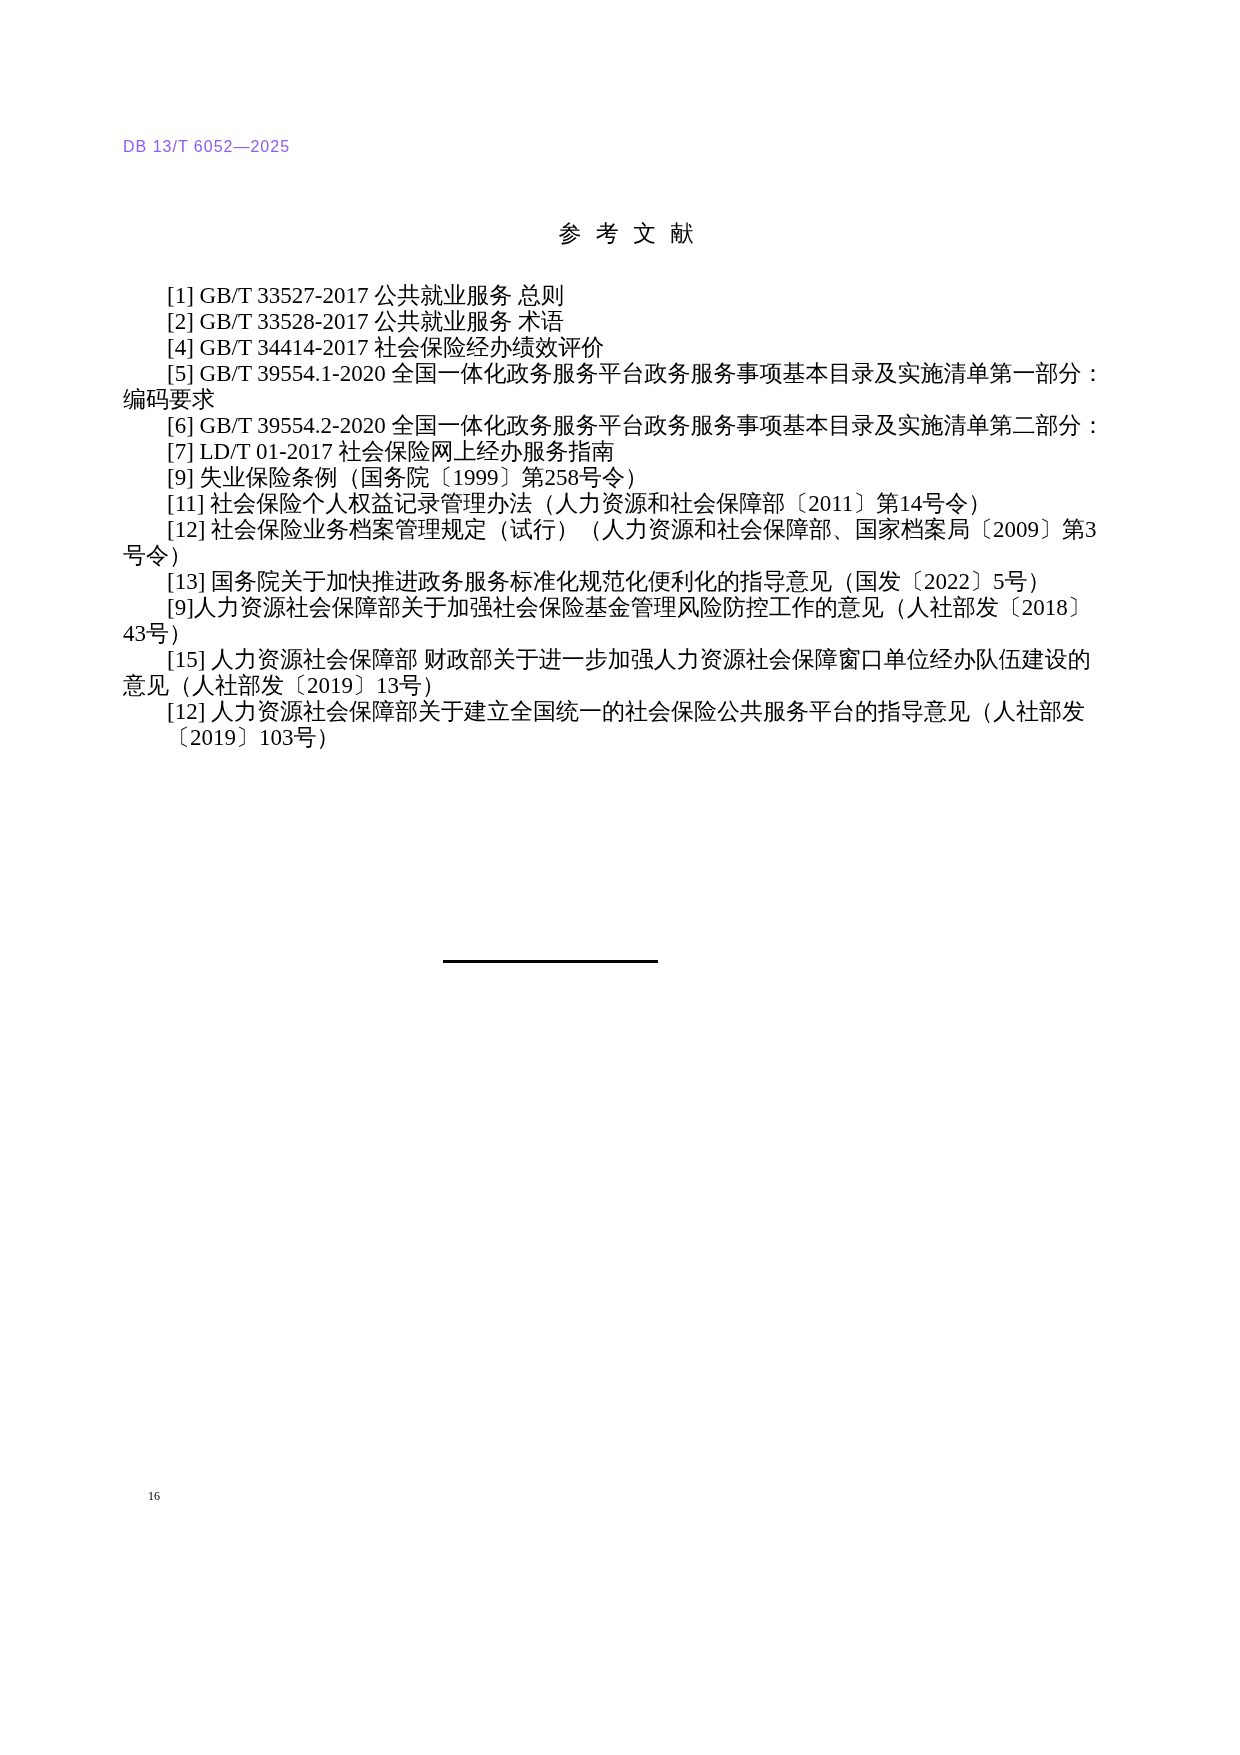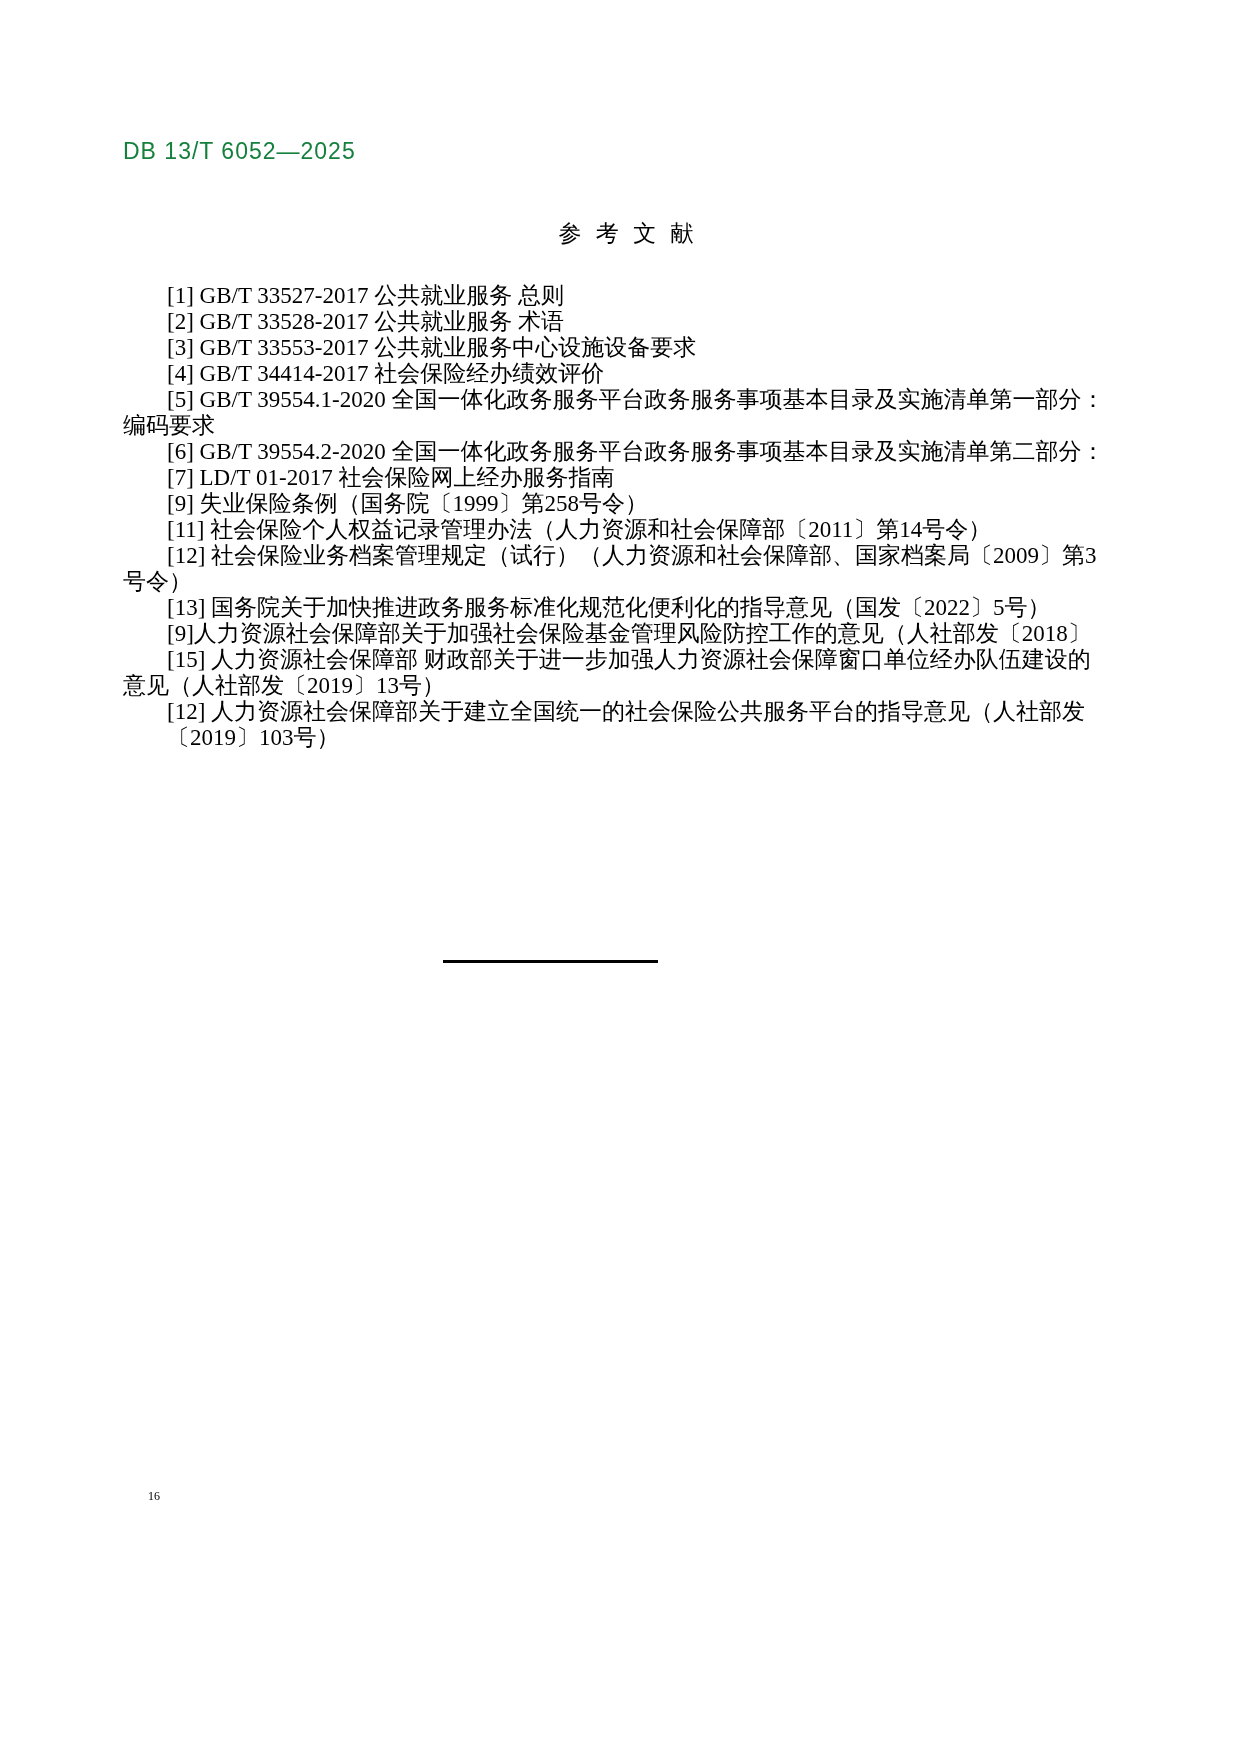--- a/index.html
+++ b/index.html
@@ -14,23 +14,23 @@
     background: #ffffff;
     color: #000000;
     font-family: "Liberation Serif", serif;
     overflow: hidden;
   }
   .header-code {
     position: absolute;
     left: 123px;
     top: 138px;
     font-family: "Liberation Sans", sans-serif;
-    font-size: 23px;
+    font-size: 16px;
     letter-spacing: 1px;
-    color: #15803d;
+    color: #8b5cf6;
   }
   .doc-title {
     position: absolute;
     left: 8px;
     top: 218px;
     width: 100%;
     text-align: center;
     font-size: 23px;
     font-weight: normal;
     letter-spacing: 4px;
@@ -72,32 +72,32 @@
 
 <div class="page">
 
   <div class="header-code">DB 13/T 6052—2025</div>
 
   <div class="doc-title">参 考 文 献</div>
 
   <div class="refs">
       <div class="ref-line indent">[1] GB/T 33527-2017 公共就业服务 总则</div>
       <div class="ref-line indent">[2] GB/T 33528-2017 公共就业服务 术语</div>
-      <div class="ref-line indent">[3] GB/T 33553-2017 公共就业服务中心设施设备要求</div>
       <div class="ref-line indent">[4] GB/T 34414-2017 社会保险经办绩效评价</div>
       <div class="ref-line indent">[5] GB/T 39554.1-2020 全国一体化政务服务平台政务服务事项基本目录及实施清单第一部分：</div>
       <div class="ref-line">编码要求</div>
       <div class="ref-line indent">[6] GB/T 39554.2-2020 全国一体化政务服务平台政务服务事项基本目录及实施清单第二部分：</div>
       <div class="ref-line indent">[7] LD/T 01-2017 社会保险网上经办服务指南</div>
       <div class="ref-line indent">[9] 失业保险条例（国务院〔1999〕第258号令）</div>
       <div class="ref-line indent">[11] 社会保险个人权益记录管理办法（人力资源和社会保障部〔2011〕第14号令）</div>
       <div class="ref-line indent">[12] 社会保险业务档案管理规定（试行）（人力资源和社会保障部、国家档案局〔2009〕第3</div>
       <div class="ref-line">号令）</div>
       <div class="ref-line indent">[13] 国务院关于加快推进政务服务标准化规范化便利化的指导意见（国发〔2022〕5号）</div>
       <div class="ref-line indent">[9]人力资源社会保障部关于加强社会保险基金管理风险防控工作的意见（人社部发〔2018〕</div>
+      <div class="ref-line">43号）</div>
       <div class="ref-line indent">[15] 人力资源社会保障部 财政部关于进一步加强人力资源社会保障窗口单位经办队伍建设的</div>
       <div class="ref-line">意见（人社部发〔2019〕13号）</div>
       <div class="ref-line indent">[12] 人力资源社会保障部关于建立全国统一的社会保险公共服务平台的指导意见（人社部发</div>
       <div class="ref-line indent">〔2019〕103号）</div>
     </div>
 
   <div class="end-rule"></div>
 
   <div class="page-number">16</div>
 

